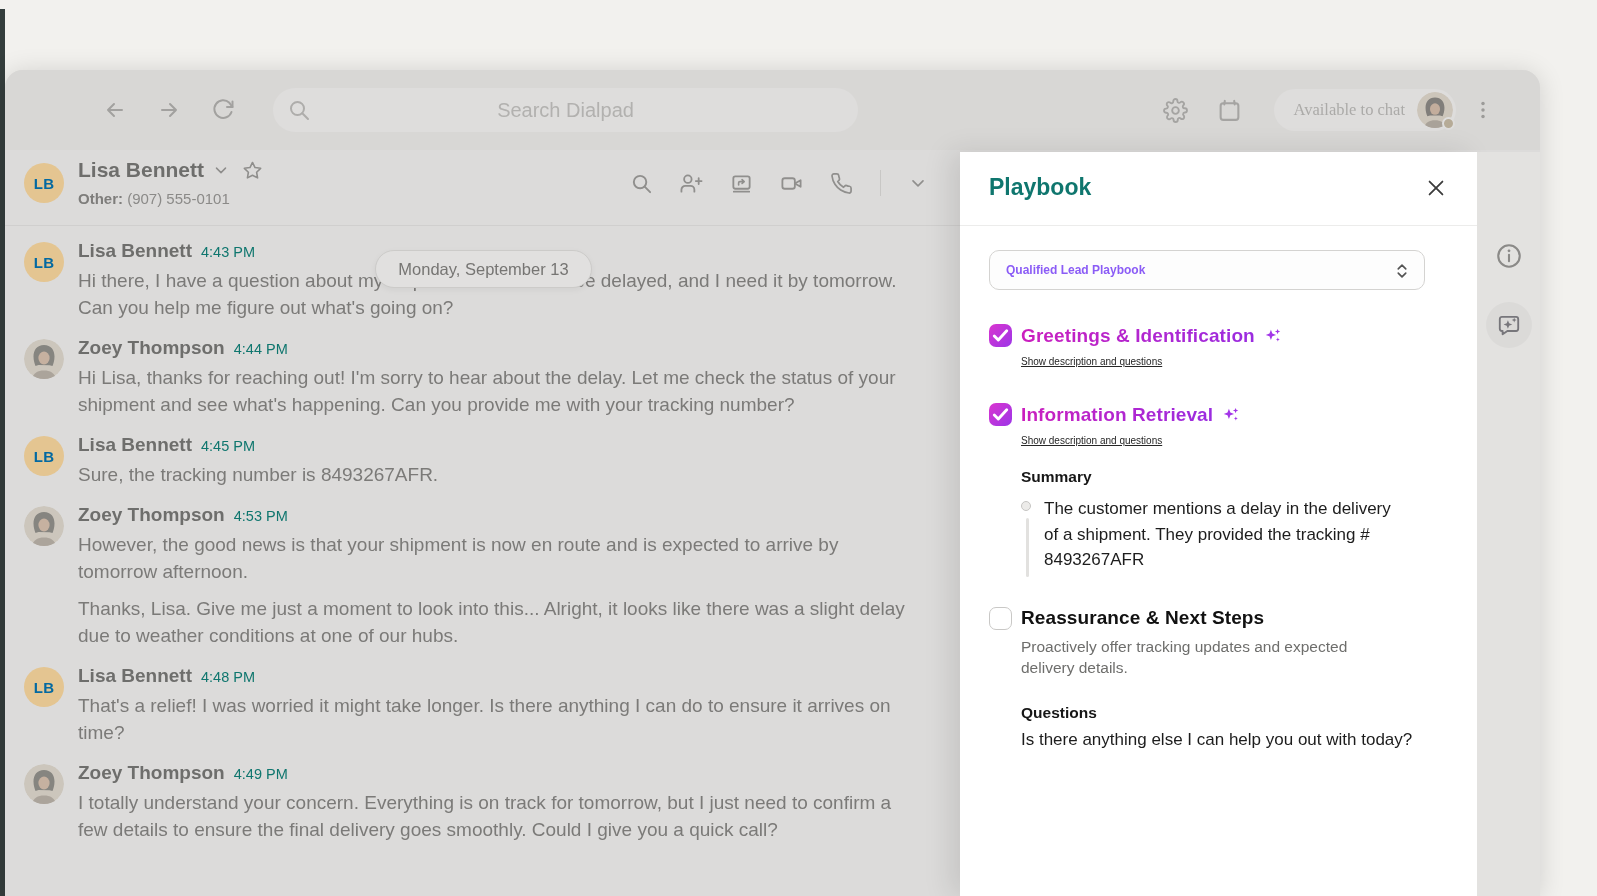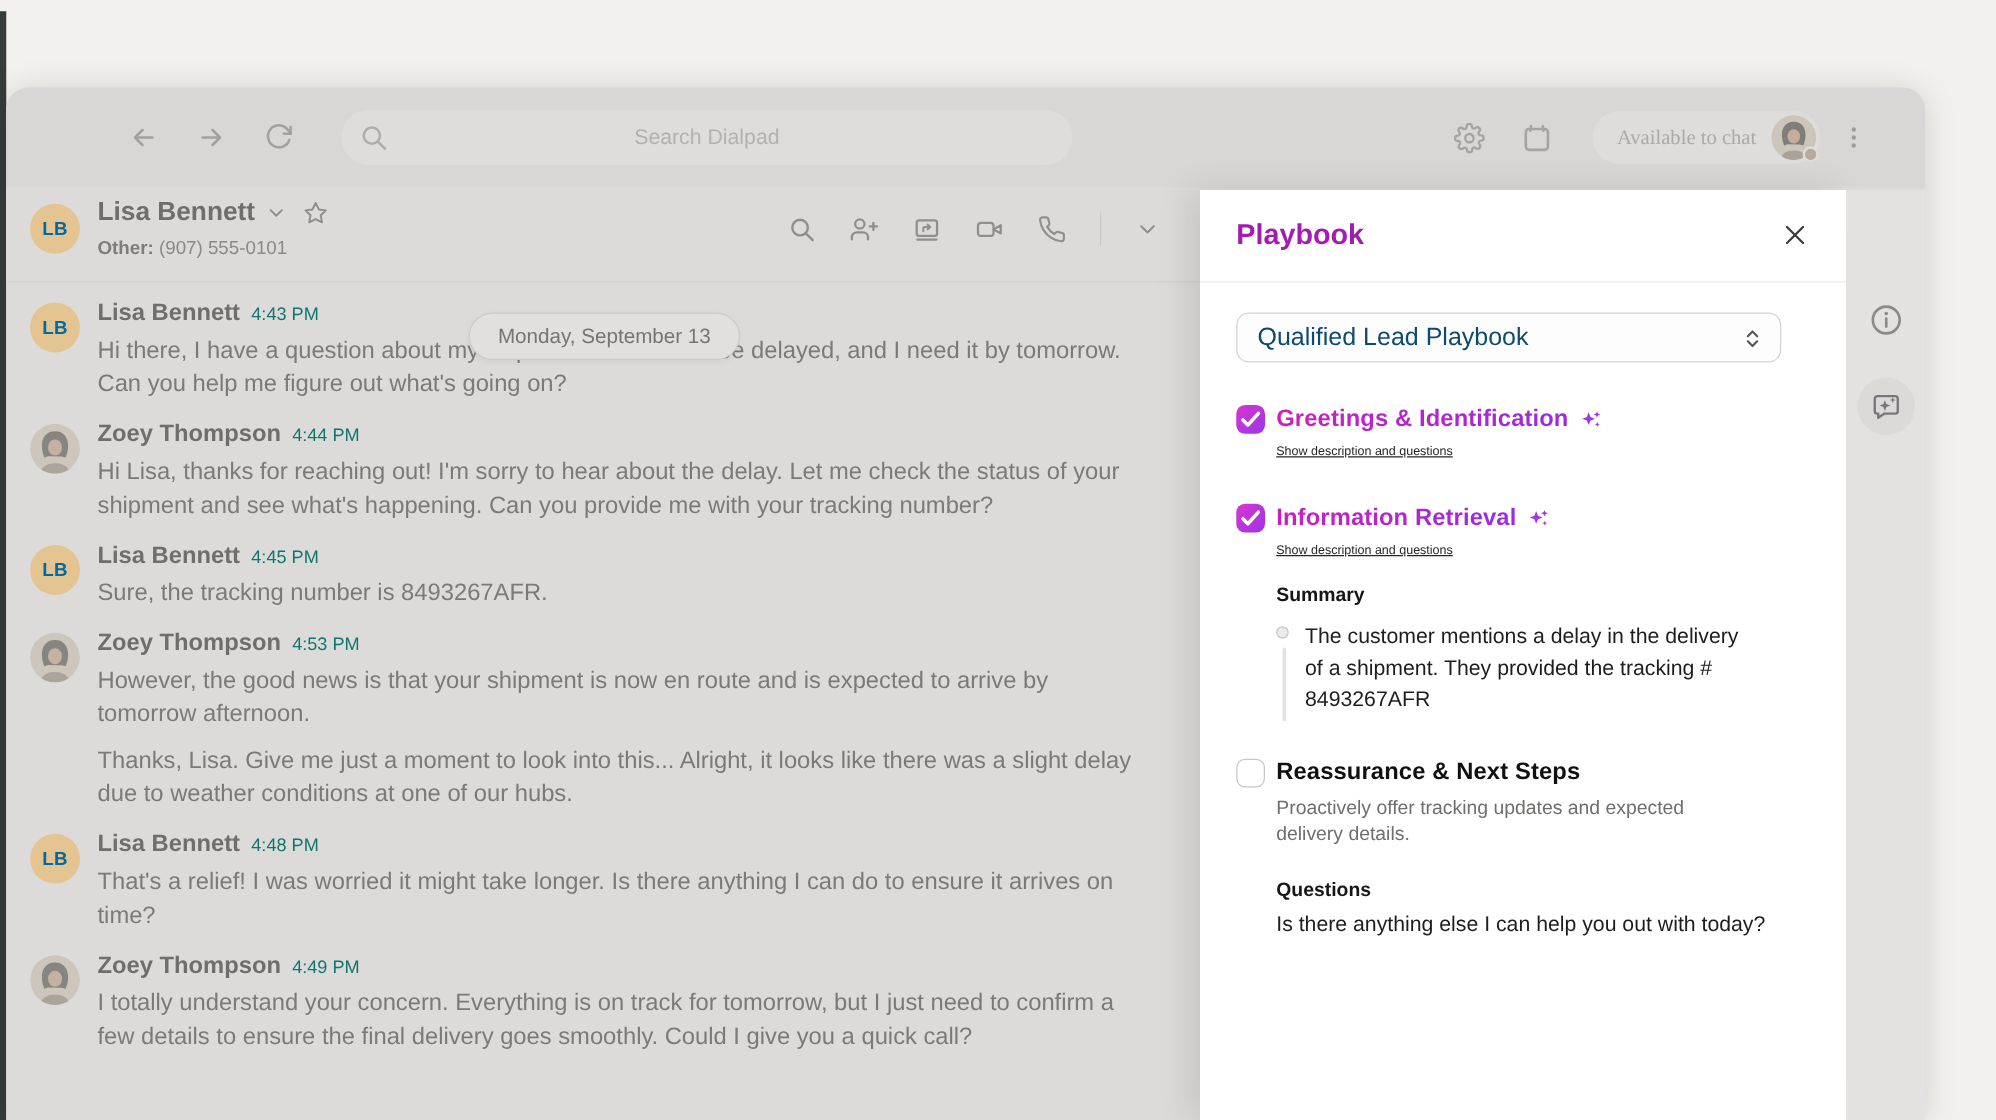--- a/index.html
+++ b/index.html
@@ -10,21 +10,21 @@
   .left-strip { position:absolute; left:0; top:9px; width:5px; height:887px; background:#343d3c; }
   .app-window { position:absolute; left:5px; top:70px; width:1535px; height:826px;
                 background:#dcdbda; border-radius:18px 18px 0 0; box-shadow:0 2px 26px rgba(0,0,0,.14); overflow:hidden; }
 
   
   .toolbar { position:absolute; left:0; top:0; width:100%; height:80px; background:#d8d7d5; display:flex; align-items:center; }
   .nav-ic { color:#a2a19f; width:24px; height:24px; flex:0 0 auto; cursor:default; }
   .tb-gap { width:30px; }
   .search-pill { position:relative; margin-left:38px; width:585px; height:44px; border-radius:22px; background:#dedddc; display:flex; align-items:center; justify-content:center; }
   .search-pill .mag { position:absolute; left:14px; top:10px; width:24px; height:24px; color:#aeadab; }
-  .search-ph { font-size:17px; color:#b2b1af; }
+  .search-ph { font-size:20px; color:#b2b1af; }
   .tb-right { margin-left:auto; display:flex; align-items:center; padding-right:46px; }
   .tb-icon { width:25px; height:25px; color:#a5a4a2; }
   .status-pill { margin-left:32px; height:42px; border-radius:21px; background:#dedddc; display:flex; align-items:center; padding:0 3px 0 20px;font-family:Liberation Serif, serif; }
   .status-text { font-size:16.5px; color:#abaaa8; margin-right:12px; }
   .mini-avatar { width:36px; height:36px; border-radius:50%; position:relative; overflow:visible; }
   .mini-avatar svg { border-radius:50%; display:block; }
   .status-dot { position:absolute; right:-2px; bottom:-2px; width:13px; height:13px; border-radius:50%; background:#b6ab97; border:2px solid #dedddc; }
   .kebab { margin-left:16px; width:22px; height:22px; color:#9c9b99; }
 
   
@@ -54,26 +54,26 @@
   .msg-par + .msg-par { margin-top:10px; }
 
   .date-pill { position:absolute; left:370px; top:180px; width:217px; height:38px; border-radius:19px;
                background:#e1e0df; border:1px solid #cccbc9; box-shadow:0 2px 6px rgba(0,0,0,.05);
                display:flex; align-items:center; justify-content:center; font-size:16.5px; color:#767573; z-index:5; }
 
   
   .playbook { position:absolute; left:955px; top:82px; width:517px; bottom:0; background:#ffffff;
               box-shadow:-10px 0 26px rgba(0,0,0,.10); z-index:10; }
   .pb-header { position:relative; height:74px; border-bottom:1px solid #ececeb; }
-  .pb-title { position:absolute; left:29px; top:22px; font-size:23px; font-weight:bold; color:#a21caf; }
+  .pb-title { position:absolute; left:29px; top:22px; font-size:23px; font-weight:bold; color:#0f766e; }
   .pb-close { position:absolute; right:30px; top:25px; width:22px; height:22px; color:#3c3c3c; cursor:pointer; }
   .pb-body { padding:24px 24px 0 29px; }
   .pb-select { position:relative; width:436px; height:40px; border:1px solid #d4d3d1; border-radius:10px; background:#fdfdfd;
                display:flex; align-items:center; padding:0 38px 0 16px; cursor:pointer; }
-  .pb-select-val { font-size:20px; color:#0c4a6e; }
+  .pb-select-val { font-size:12px; color:#8b5cf6;font-weight:bold; }
   .pb-select-chev { position:absolute; right:12px; top:9px; width:20px; height:22px; color:#545454; }
 
   .pb-item { margin-top:34px; }
   .pb-item-row { display:flex; align-items:center; }
   .cbx { width:23px; height:23px; border-radius:7px; flex:0 0 auto; margin-right:9px; }
   .cbx-on { background:linear-gradient(135deg,#da35cf 0%,#9c35e8 100%); display:flex; align-items:center; justify-content:center; }
   .cbx-off { background:#ffffff; border:1.5px solid #c9c8c6; }
   .pb-item-title { font-size:19px; font-weight:bold; color:#111; letter-spacing:.1px; }
   .grad-text { background:linear-gradient(90deg,#cb1fbe 0%,#9a2ce0 100%);
                -webkit-background-clip:text; background-clip:text; color:transparent; -webkit-text-fill-color:transparent; }

